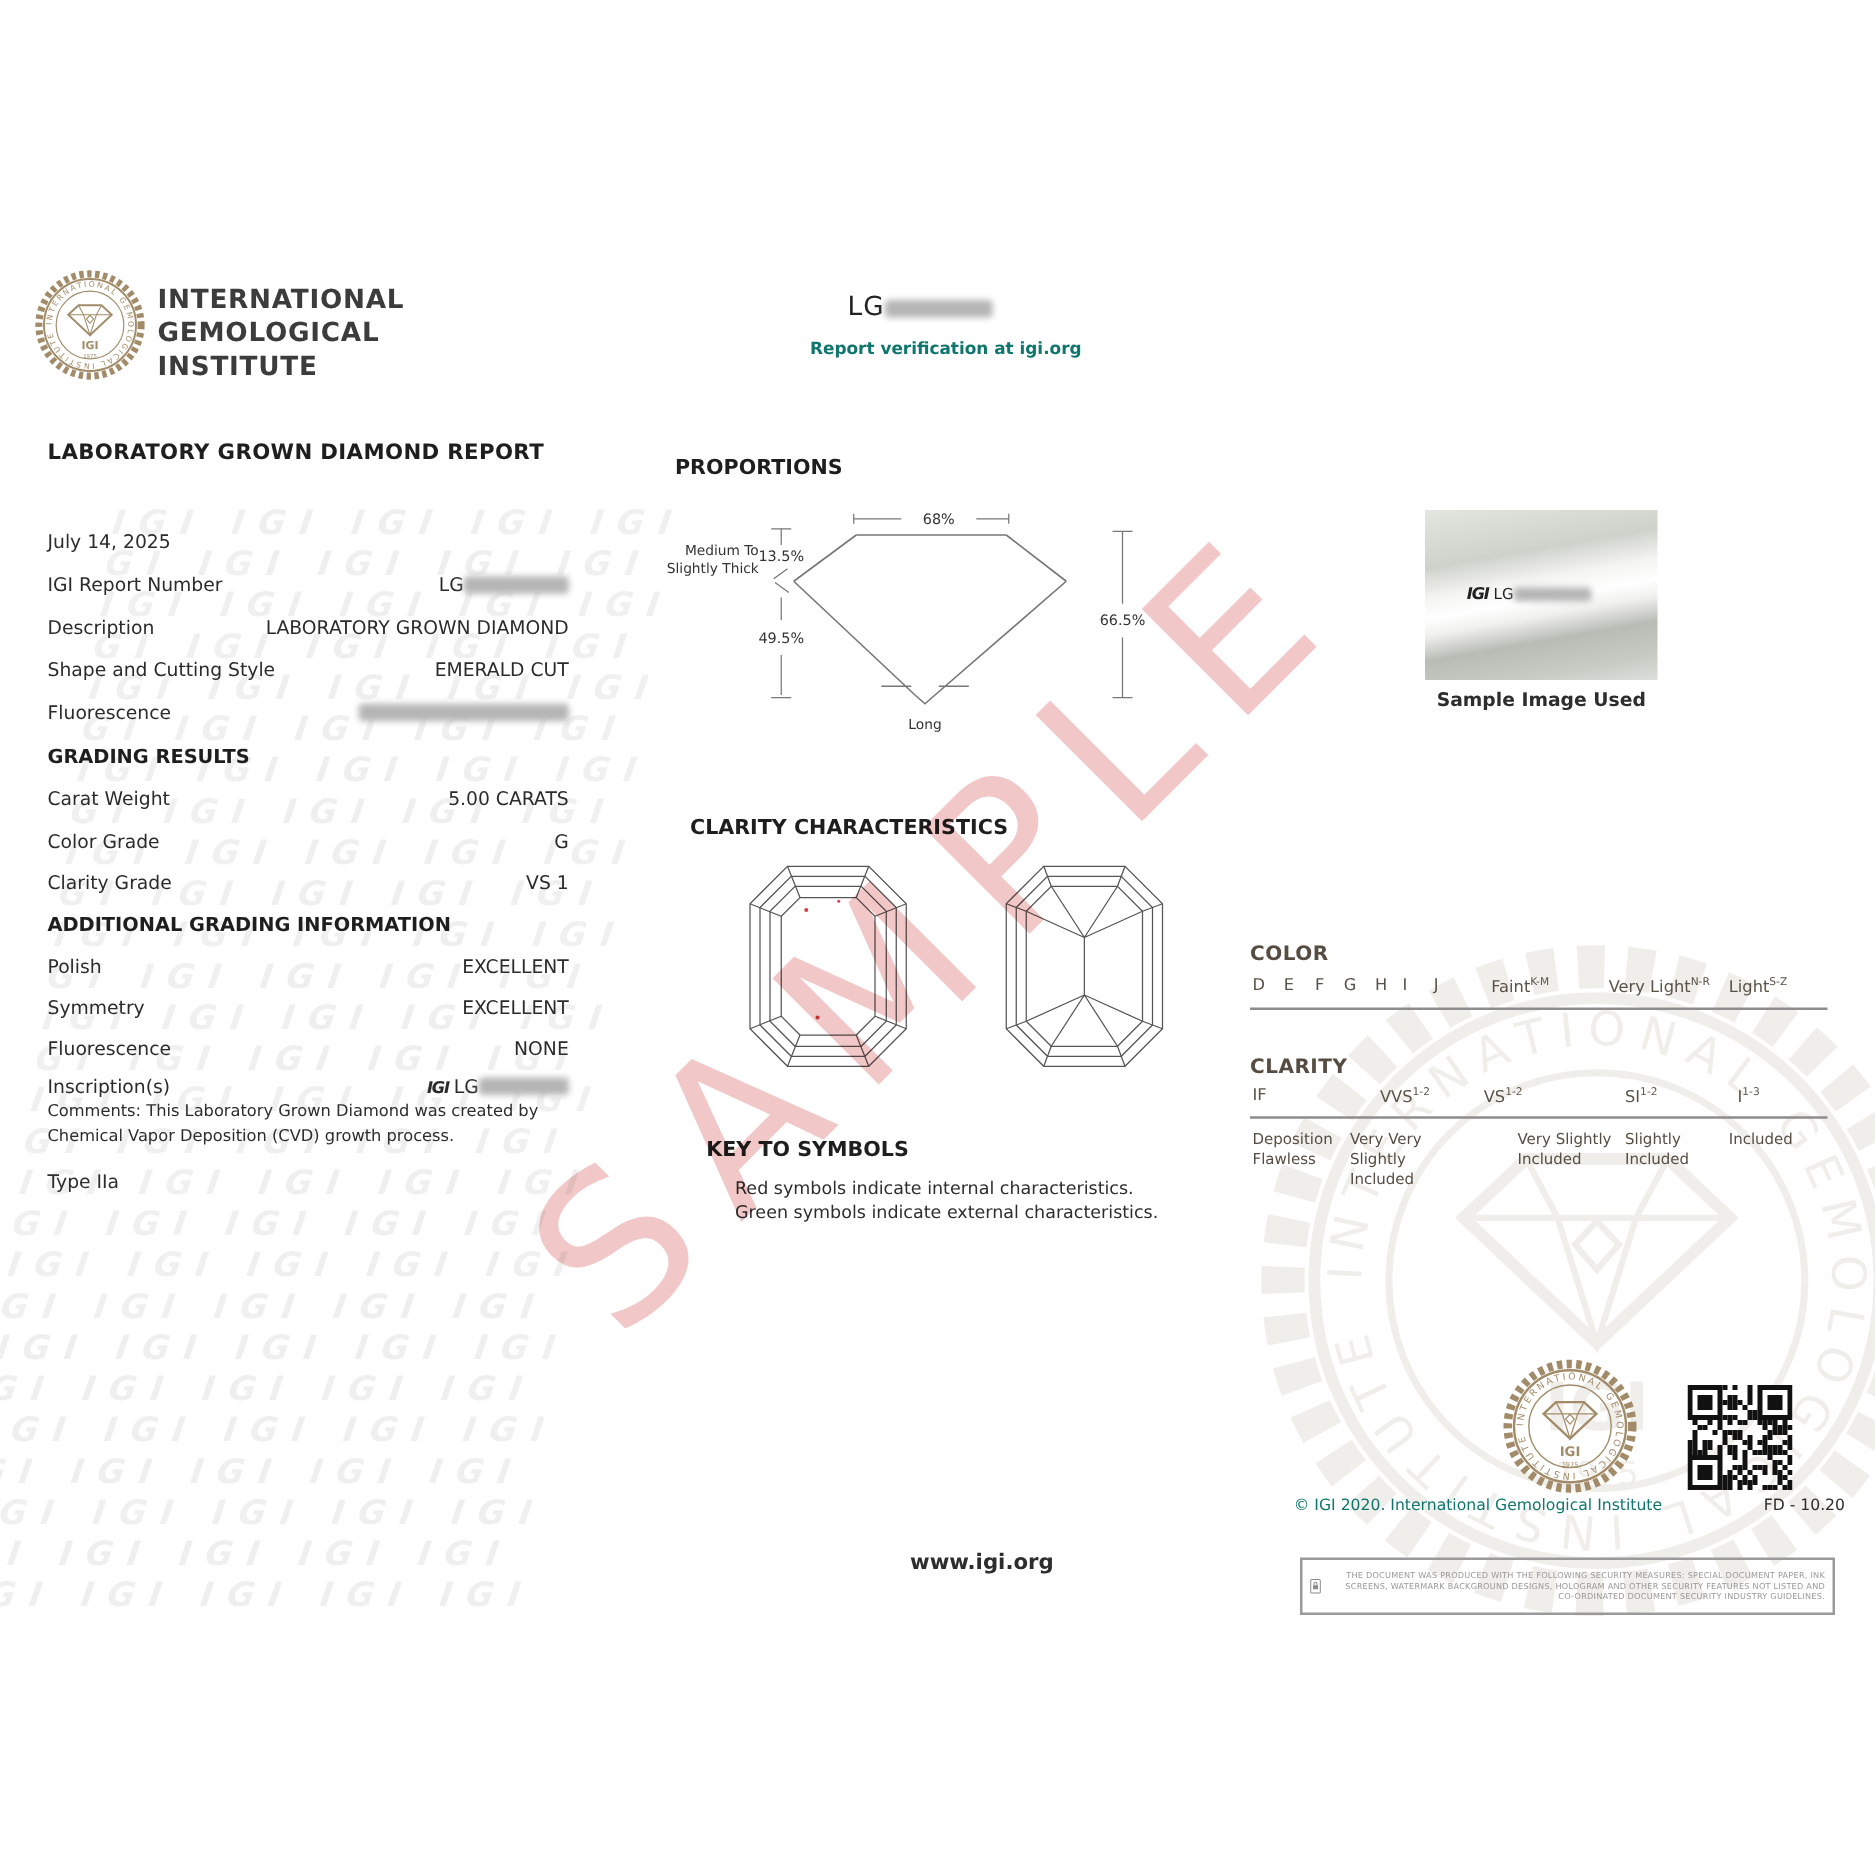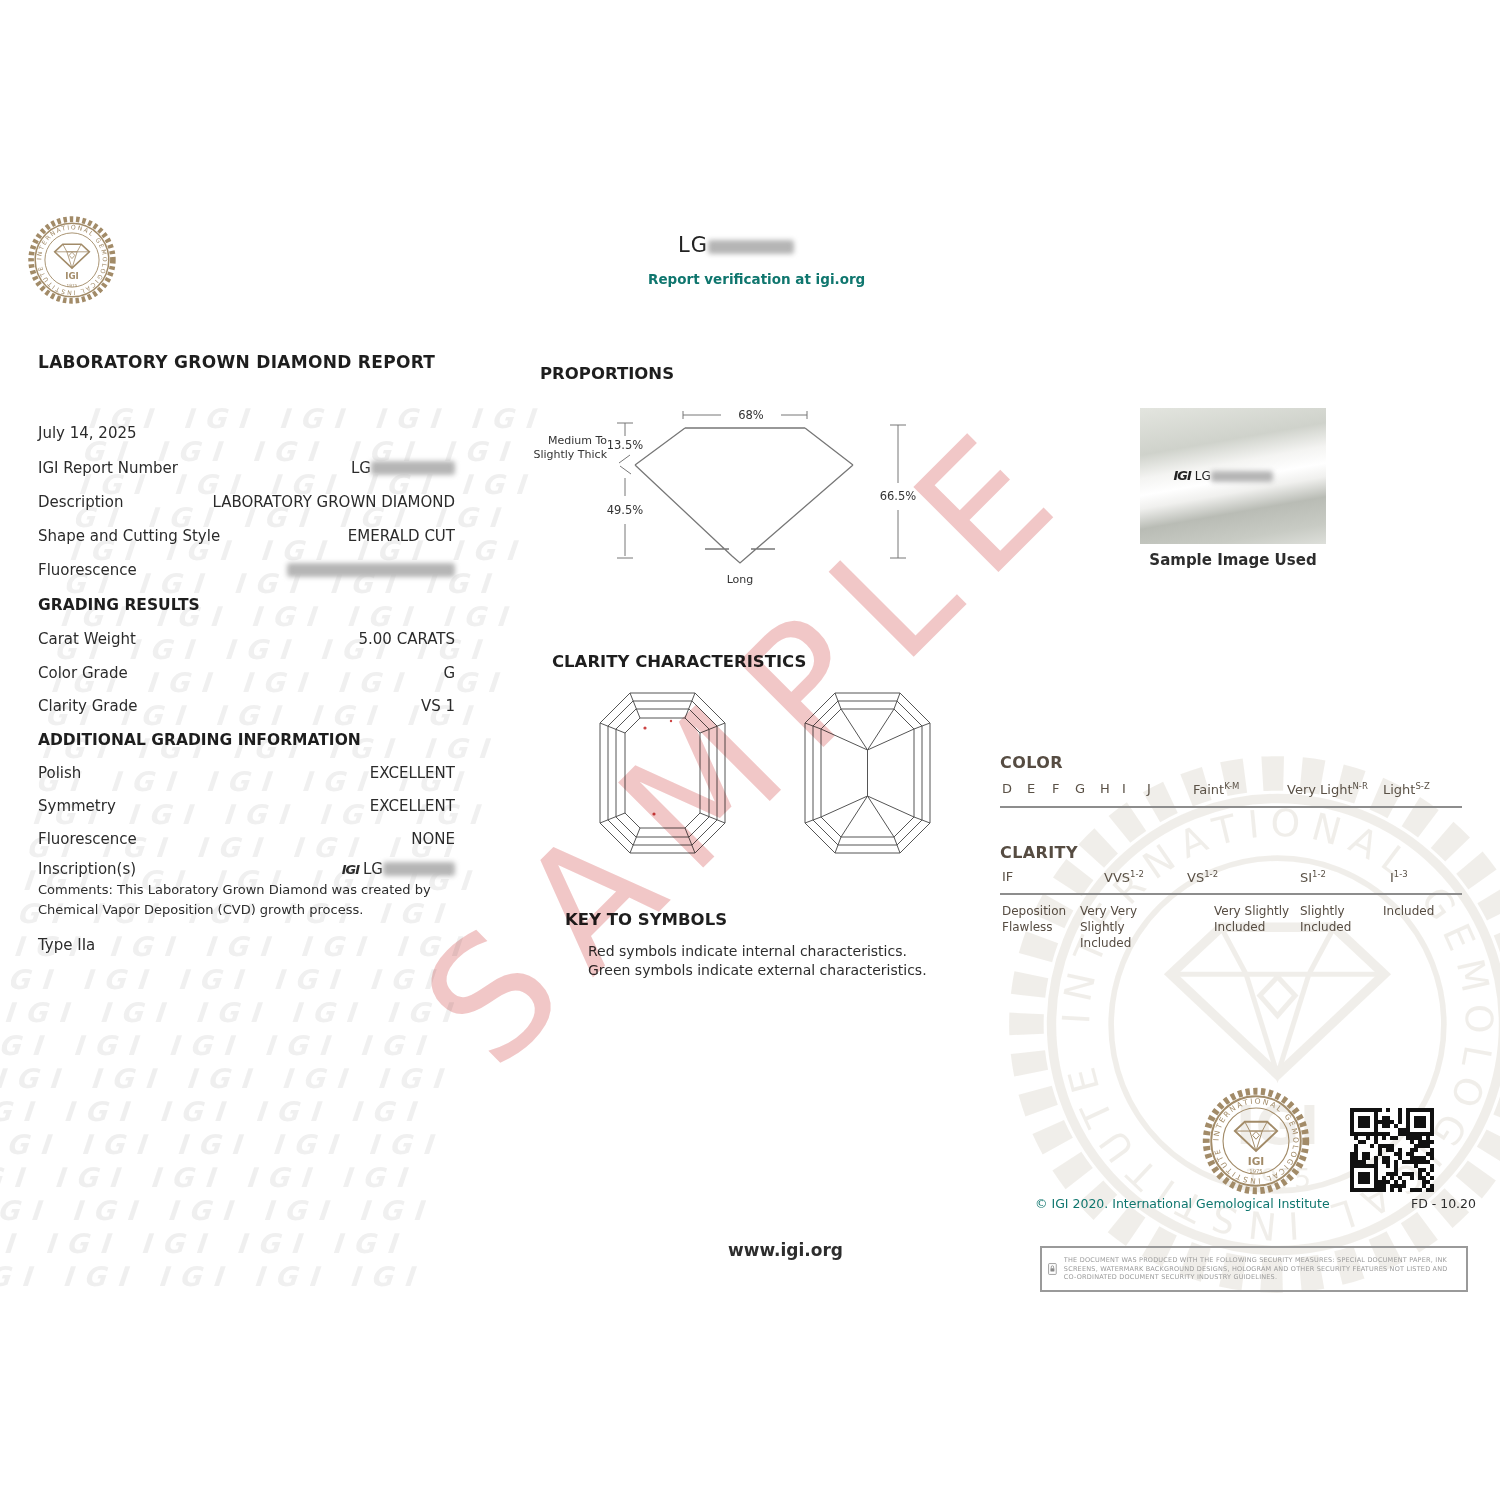--- a/index.html
+++ b/index.html
@@ -47,21 +47,21 @@
   .big-seal-watermark{position:absolute;left:995px;top:742px;width:565px;height:565px;
                       color:#a89a7f;opacity:.16;z-index:0;}
   .gold-seal{position:absolute;left:1200px;top:1085px;width:112px;height:112px;color:#a28b68;z-index:1;}
   .qr{position:absolute;left:1350px;top:1108px;width:84px;height:84px;z-index:1;}
   .copyright{position:absolute;left:1035px;top:1196px;font-size:12.5px;color:#0f766e;z-index:1;}
   .formcode{position:absolute;left:1380px;top:1196px;width:96px;text-align:right;font-size:12.5px;z-index:1;}
   .website{position:absolute;left:728px;top:1240px;font-size:17px;font-weight:bold;z-index:1;}
   .security{position:absolute;left:1040px;top:1246px;width:428px;height:46px;border:2px solid #9a9a9a;
             display:flex;align-items:center;gap:7px;padding:0 6px;box-sizing:border-box;z-index:1;}
   .security .sectext{font-size:6.5px;line-height:8.5px;letter-spacing:.2px;color:#9a9a9a;
-                     text-transform:uppercase;overflow:hidden;max-height:26px;}
+                     text-transform:uppercase;overflow:hidden;max-height:26px;text-align:right;}
   
   .sample-wm{position:absolute;left:748px;top:742px;transform:translate(-50%,-50%) rotate(-45deg);
              font-size:165px;letter-spacing:28px;color:rgba(224,130,130,.45);z-index:2;
              pointer-events:none;mix-blend-mode:multiply;white-space:nowrap;font-weight:400;}
   svg text{font-family:"DejaVu Sans",sans-serif;}
   .diag{position:absolute;z-index:1;}
 </style>
 </head>
 <body>
 
@@ -114,20 +114,25 @@
       <div class="pat-row" style="transform:translateX(-22px)">IGI IGI IGI IGI IGI IGI IGI IGI IGI IGI IGI IGI IGI IGI</div>
       <div class="pat-row" style="transform:translateX(0px)">IGI IGI IGI IGI IGI IGI IGI IGI IGI IGI IGI IGI IGI IGI</div>
     </div>
   <svg class="big-seal-watermark" viewBox="-45 -45 90 90">
     <use href="#seal-art"></use>
   </svg>
 
   <svg class="logo-seal" viewBox="-45 -45 90 90">
     <use href="#seal-art"></use>
   </svg>
+  <div class="org-name">
+    <div>INTERNATIONAL</div>
+    <div>GEMOLOGICAL</div>
+    <div>INSTITUTE</div>
+  </div>
   <div class="top-number">
     <span>LG</span><span class="redact" style="width:86px"></span>
   </div>
   <div class="verify">Report verification at igi.org</div>
 
   <div class="report-title">LABORATORY GROWN DIAMOND REPORT</div>
 
   <div class="fieldrow" style="top:424px">
     <span class="lbl">July 14, 2025</span>
   </div>

